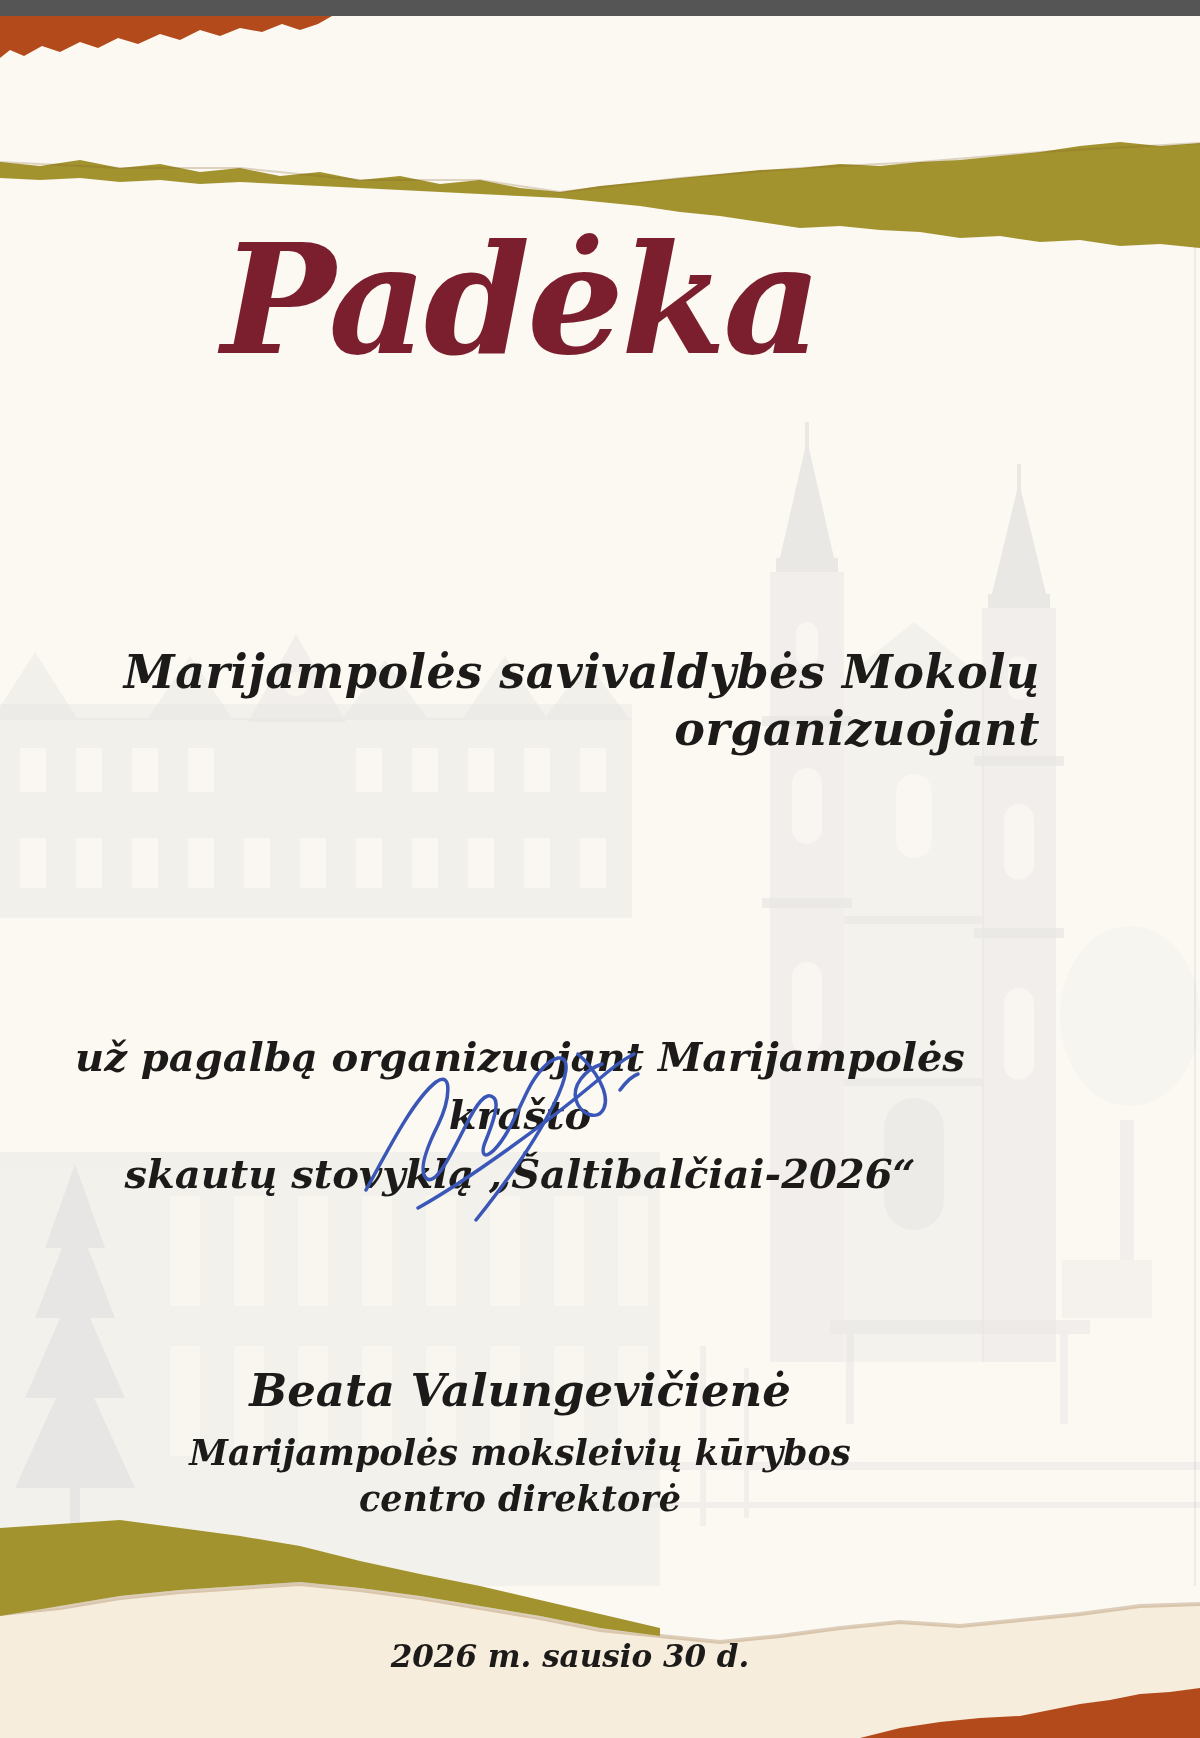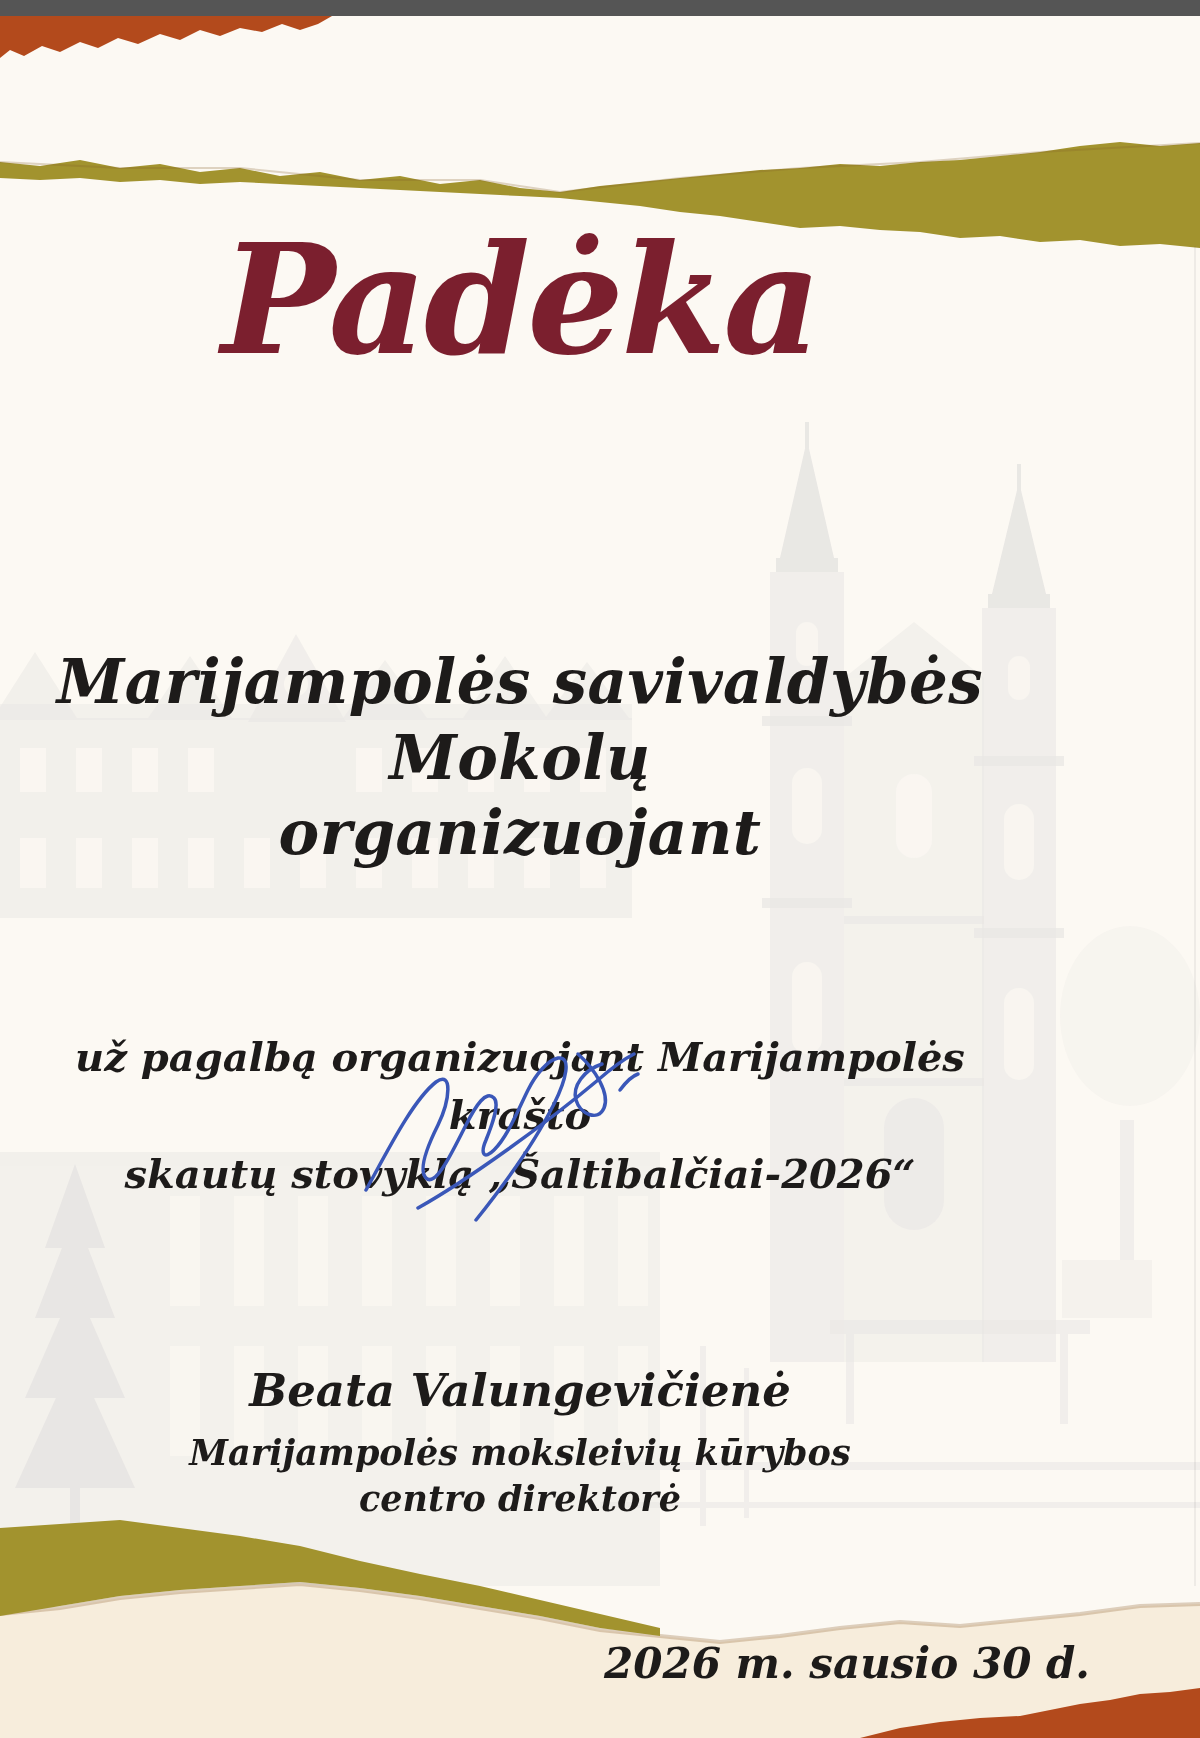--- a/index.html
+++ b/index.html
@@ -22,24 +22,25 @@
   .title{
     top:208px;
     font-size:152px;
     line-height:1;
     font-weight:bold;
     color:var(--title_maroon,#7b1f2e);
     letter-spacing:-3px;
   }
   .recipient{
     top:628px;
-    font-size:61px;
+    font-size:46px;
     line-height:1.24;
     font-weight:bold;
     letter-spacing:.5px;
+    text-align:right;
   }
   .reason{
     top:1012px;
     font-size:40px;
     line-height:1.46;
     font-weight:bold;
   }
   .signer-name{
     top:1348px;
     font-size:45px;
@@ -48,24 +49,23 @@
   .signer-title{
     top:1414px;
     font-size:35px;
     line-height:1.3;
     font-weight:bold;
   }
   .footer-block{
     top:1620px;
     left:50px;
     width:1040px;
-    font-size:42px;
+    font-size:31px;
     line-height:1.34;
     font-weight:bold;
-    text-align:right;
   }
   .sig{position:absolute;left:358px;top:1014px;z-index:7;}
   .right-edge{
     position:absolute;right:4px;top:230px;width:2px;height:1340px;
     background:rgba(80,80,80,.08);z-index:5;
   }
 </style>
 </head>
 <body>
 

